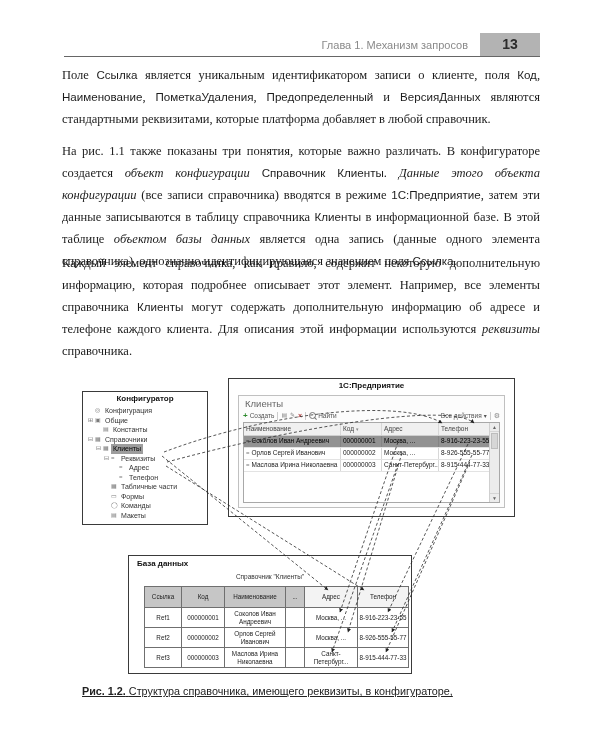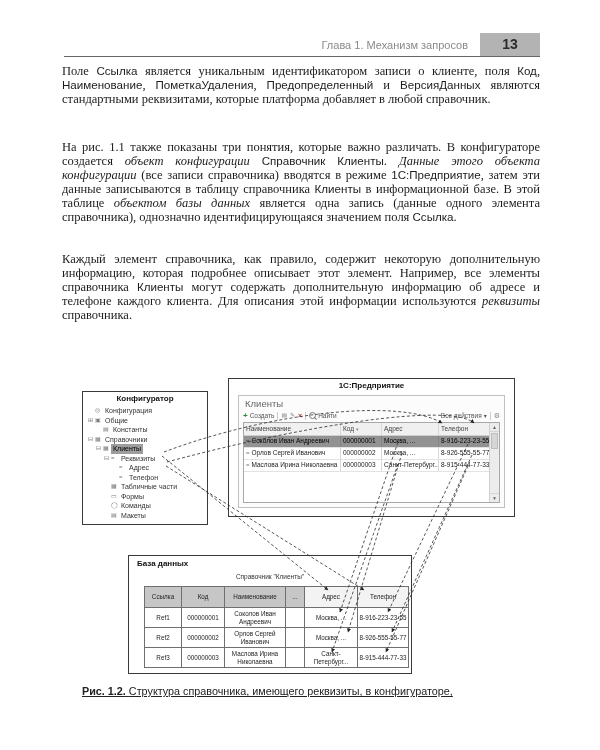--- a/index.html
+++ b/index.html
@@ -6,21 +6,21 @@
   .page{position:relative;width:600px;height:750px;background:#ffffff;overflow:hidden;
         font-family:"Liberation Serif",serif;color:#1c1c1c;}
 
   
   .hdr-title{position:absolute;top:39px;right:132px;font:11px "Liberation Sans",sans-serif;color:#8a8a8a;}
   .hdr-pagenum{position:absolute;top:33px;left:480px;width:60px;height:23px;background:#b3b3b3;
                font:bold 14px/23px "Liberation Sans",sans-serif;color:#2c2c2c;text-align:center;}
   .hdr-rule{position:absolute;top:56px;left:64px;width:476px;border-top:1.3px solid #666;}
 
   
-  .body{position:absolute;left:62px;width:478px;margin:0;font-size:12.5px;line-height:14px;
+  .body{position:absolute;left:62px;width:478px;margin:0;font-size:12.5px;line-height:22px;
         text-align:justify;}
   .p1{top:64px;} .p2{top:140px;} .p3{top:252px;} .p4{top:348px;}
   .body .sans{font-family:"Liberation Sans",sans-serif;font-size:11.6px;}
   .body .italic{font-style:italic;}
 
   
   .fig{position:absolute;left:0;top:0;width:600px;height:750px;font-family:"Liberation Sans",sans-serif;}
   .win{position:absolute;background:#fff;border:1px solid #3a3a3a;}
   .win-title{font:bold 8px/13px "Liberation Sans",sans-serif;text-align:center;color:#111;}
 

